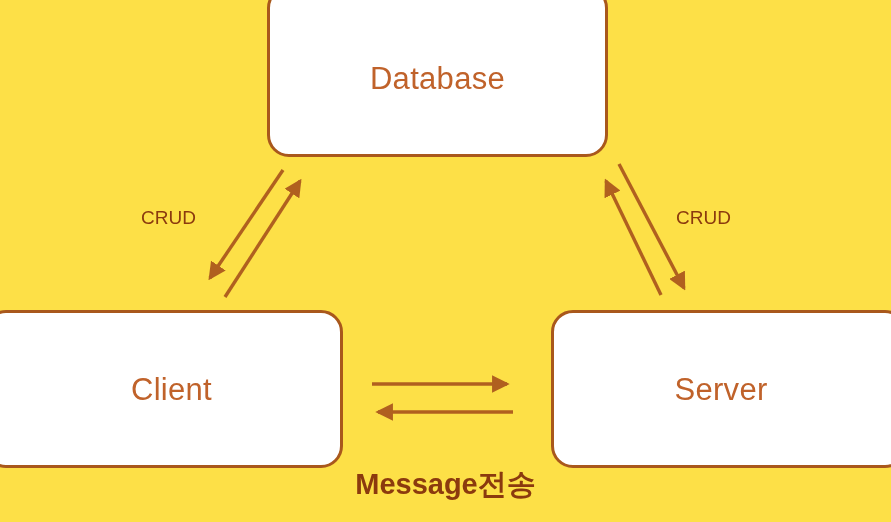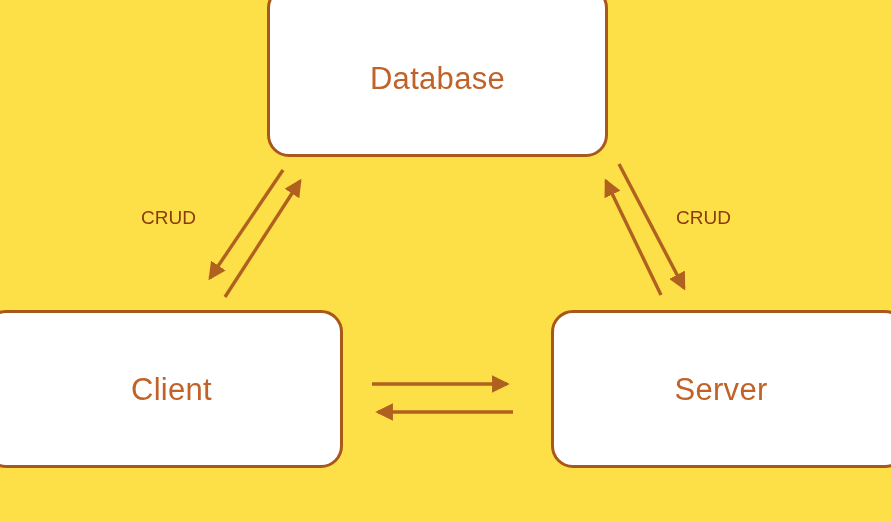--- a/index.html
+++ b/index.html
@@ -118,14 +118,15 @@
   </div>
 
   <div class="node" id="node-client">
     <span class="node-label">Server</span>
   </div>
 
   <div class="edge-label" id="label-crud-left">CRUD</div>
 
   <div class="edge-label" id="label-crud-right">CRUD</div>
 
+  <div class="edge-label" id="label-message">Message전송</div>
 
 </div>
 
 </body></html>

